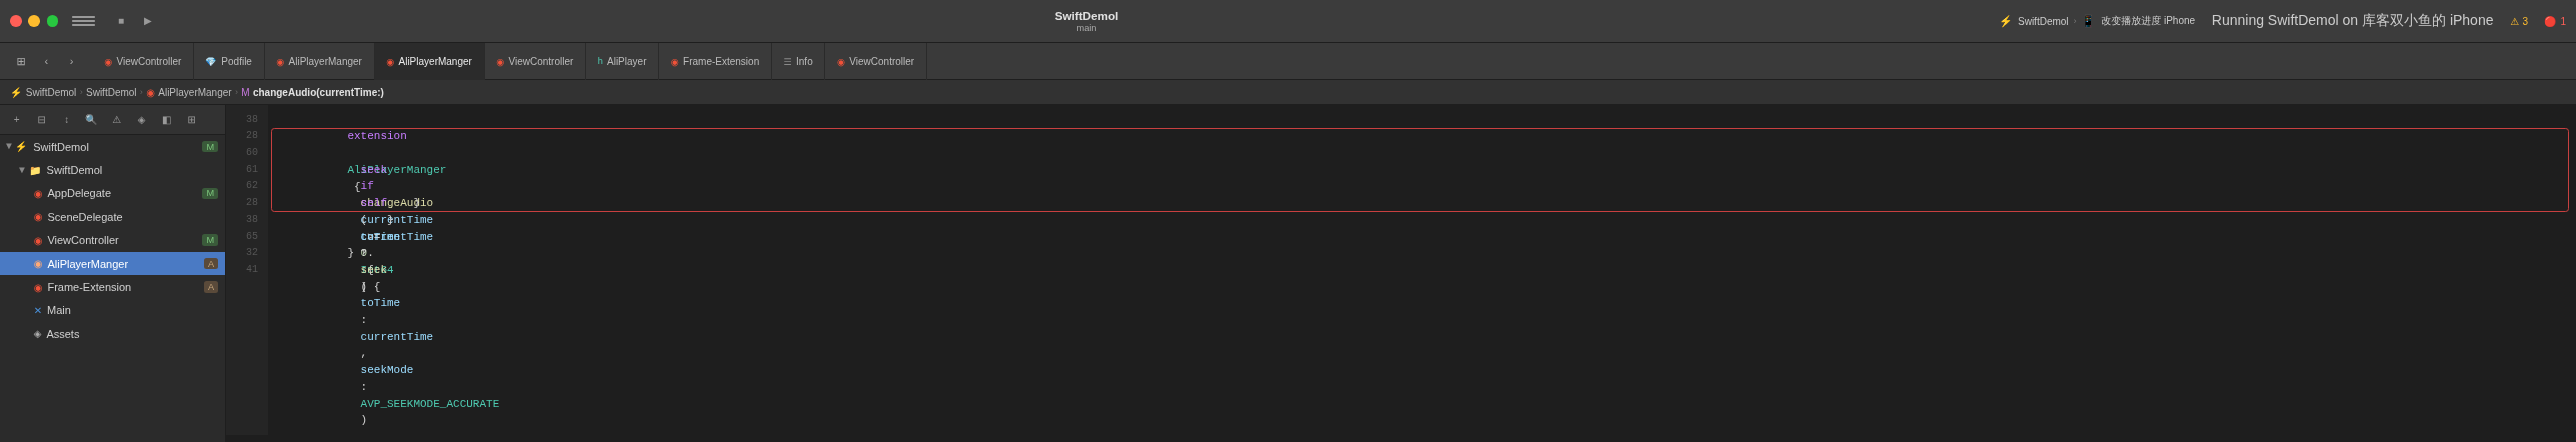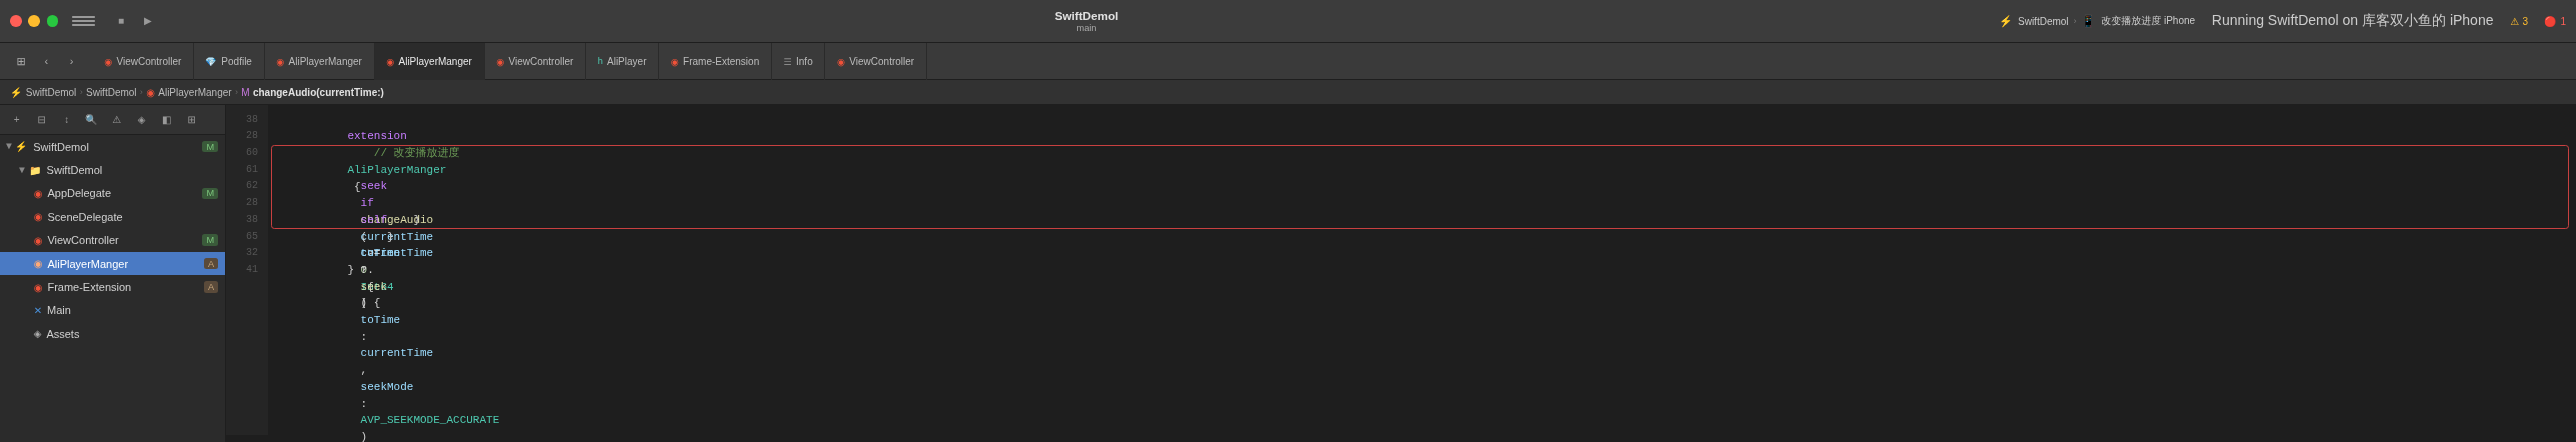--- a/index.html
+++ b/index.html
@@ -502,23 +502,20 @@
       </div>
       <div class="code-lines">
 
         <div class="code-line">
           <span class="kw">extension</span>
           <span class="plain"> </span>
           <span class="type">AliPlayerManger</span>
           <span class="plain"> {</span>
         </div>
 
-        <div class="code-line">
-          <span class="comment">    // 改变播放进度</span>
-        </div>
 
         <div style="position:relative;">
           <div style="
             position:absolute;
             left:-10px;
             top:0;
             width:calc(100% + 3.3px);
             height:84px;
             border: 1.7px solid #c84040;
             border-radius: 3.3px;

